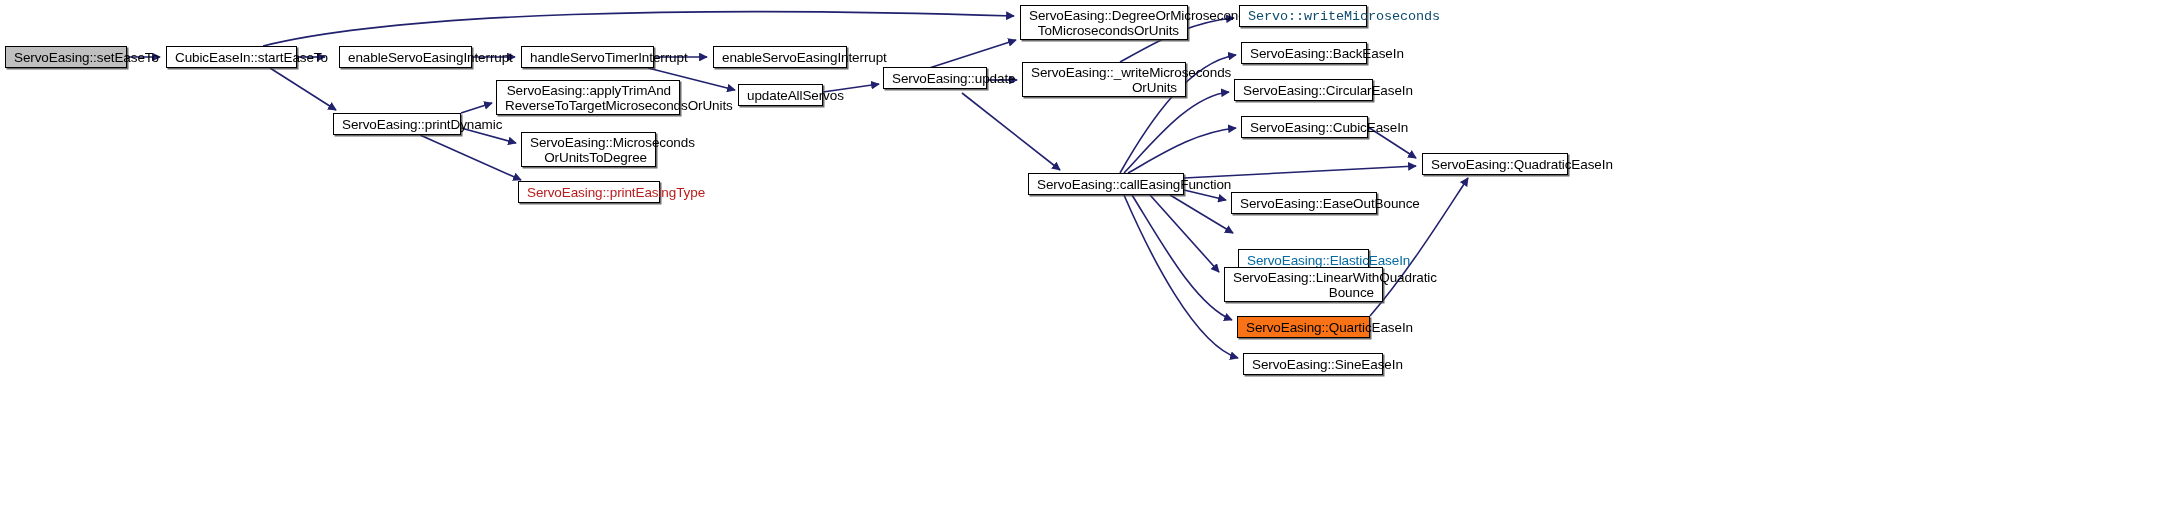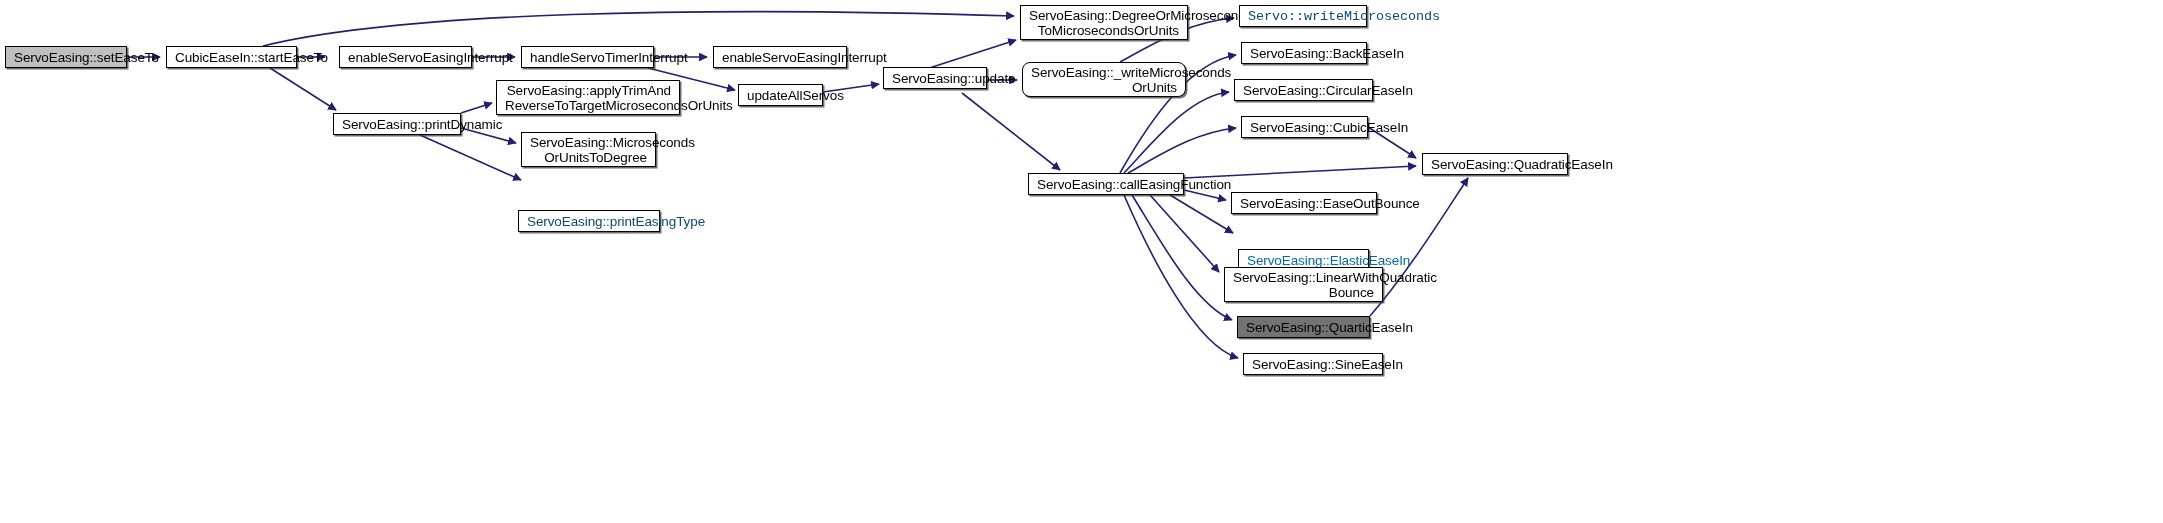--- a/index.html
+++ b/index.html
@@ -91,34 +91,34 @@
   <div id="node-layer">
       <div class="node highlight" style="left: 5px; top: 46px; width: 122px; height: 22px; border-color: rgb(0, 0, 0); color: rgb(0, 0, 0); background: rgb(191, 191, 191);"><span class="lbl">ServoEasing::setEaseTo</span></div>
       <div class="node" style="left: 166px; top: 46px; width: 131px; height: 22px; border-color: rgb(0, 0, 0); color: rgb(0, 0, 0); background: rgb(255, 255, 255);"><span class="lbl">CubicEaseIn::startEaseTo</span></div>
       <div class="node" style="left: 339px; top: 46px; width: 133px; height: 22px; border-color: rgb(0, 0, 0); color: rgb(0, 0, 0); background: rgb(255, 255, 255);"><span class="lbl">enableServoEasingInterrupt</span></div>
       <div class="node" style="left: 333px; top: 113px; width: 128px; height: 22px; border-color: rgb(0, 0, 0); color: rgb(0, 0, 0); background: rgb(255, 255, 255);"><span class="lbl">ServoEasing::printDynamic</span></div>
       <div class="node" style="left: 521px; top: 46px; width: 133px; height: 22px; border-color: rgb(0, 0, 0); color: rgb(0, 0, 0); background: rgb(255, 255, 255);"><span class="lbl">handleServoTimerInterrupt</span></div>
       <div class="node" style="left: 496px; top: 80px; width: 184px; height: 35px; border-color: rgb(0, 0, 0); color: rgb(0, 0, 0); background: rgb(255, 255, 255);"><span class="lbl">ServoEasing::applyTrimAnd
 ReverseToTargetMicrosecondsOrUnits</span></div>
       <div class="node" style="left: 521px; top: 132px; width: 135px; height: 35px; border-color: rgb(0, 0, 0); color: rgb(0, 0, 0); background: rgb(255, 255, 255);"><span class="lbl">ServoEasing::Microseconds
 OrUnitsToDegree</span></div>
-      <div class="node" style="left: 518px; top: 181px; width: 142px; height: 22px; border-color: rgb(0, 0, 0); color: #0c4a6e; background: rgb(255, 255, 255); margin-top: 29px;"><span class="lbl">ServoEasing::printEasingType</span></div>
+      <div class="node" style="left: 518px; top: 181px; width: 142px; height: 22px; border-color: rgb(0, 0, 0); color: #b91c1c; background: rgb(255, 255, 255);"><span class="lbl">ServoEasing::printEasingType</span></div>
       <div class="node" style="left: 713px; top: 46px; width: 134px; height: 22px; border-color: rgb(0, 0, 0); color: rgb(0, 0, 0); background: rgb(255, 255, 255);"><span class="lbl">enableServoEasingInterrupt</span></div>
       <div class="node" style="left: 738px; top: 84px; width: 85px; height: 22px; border-color: rgb(0, 0, 0); color: rgb(0, 0, 0); background: rgb(255, 255, 255);"><span class="lbl">updateAllServos</span></div>
       <div class="node" style="left: 883px; top: 67px; width: 104px; height: 22px; border-color: rgb(0, 0, 0); color: rgb(0, 0, 0); background: rgb(255, 255, 255);"><span class="lbl">ServoEasing::update</span></div>
       <div class="node" style="left: 1020px; top: 5px; width: 168px; height: 35px; border-color: rgb(0, 0, 0); color: rgb(0, 0, 0); background: rgb(255, 255, 255);"><span class="lbl">ServoEasing::DegreeOrMicrosecond
 ToMicrosecondsOrUnits</span></div>
-      <div class="node" style="left: 1022px; top: 62px; width: 164px; height: 35px; border-color: rgb(0, 0, 0); color: rgb(0, 0, 0); background: rgb(255, 255, 255); border-radius: 8px;"><span class="lbl">ServoEasing::_writeMicroseconds
+      <div class="node" style="left: 1022px; top: 62px; width: 164px; height: 35px; border-color: rgb(0, 0, 0); color: rgb(0, 0, 0); background: rgb(255, 255, 255);"><span class="lbl">ServoEasing::_writeMicroseconds
 OrUnits</span></div>
       <div class="node" style="left: 1028px; top: 173px; width: 156px; height: 22px; border-color: rgb(0, 0, 0); color: rgb(0, 0, 0); background: rgb(255, 255, 255);"><span class="lbl">ServoEasing::callEasingFunction</span></div>
       <div class="node" style="left: 1239px; top: 5px; width: 128px; height: 22px; border-color: rgb(0, 0, 0); color: #0c4a6e; background: rgb(255, 255, 255); font-family: Liberation Mono, monospace;"><span class="lbl">Servo::writeMicroseconds</span></div>
       <div class="node" style="left: 1241px; top: 42px; width: 126px; height: 22px; border-color: rgb(0, 0, 0); color: rgb(0, 0, 0); background: rgb(255, 255, 255);"><span class="lbl">ServoEasing::BackEaseIn</span></div>
       <div class="node" style="left: 1234px; top: 79px; width: 139px; height: 22px; border-color: rgb(0, 0, 0); color: rgb(0, 0, 0); background: rgb(255, 255, 255);"><span class="lbl">ServoEasing::CircularEaseIn</span></div>
       <div class="node" style="left: 1241px; top: 116px; width: 127px; height: 22px; border-color: rgb(0, 0, 0); color: rgb(0, 0, 0); background: rgb(255, 255, 255);"><span class="lbl">ServoEasing::CubicEaseIn</span></div>
       <div class="node" style="left: 1231px; top: 192px; width: 146px; height: 22px; border-color: rgb(0, 0, 0); color: rgb(0, 0, 0); background: rgb(255, 255, 255);"><span class="lbl">ServoEasing::EaseOutBounce</span></div>
       <div class="node" style="left: 1238px; top: 229px; width: 131px; height: 22px; border-color: rgb(0, 0, 0); color: #0369a1; background: rgb(255, 255, 255); margin-top: 20px;"><span class="lbl">ServoEasing::ElasticEaseIn</span></div>
       <div class="node" style="left: 1224px; top: 267px; width: 159px; height: 35px; border-color: rgb(0, 0, 0); color: rgb(0, 0, 0); background: rgb(255, 255, 255);"><span class="lbl">ServoEasing::LinearWithQuadratic
 Bounce</span></div>
-      <div class="node" style="left: 1237px; top: 316px; width: 133px; height: 22px; border-color: rgb(0, 0, 0); color: rgb(0, 0, 0); background: #737373;"><span class="lbl">ServoEasing::QuarticEaseIn</span></div>
+      <div class="node" style="left: 1237px; top: 316px; width: 133px; height: 22px; border-color: rgb(0, 0, 0); color: rgb(0, 0, 0); background: #f97316;"><span class="lbl">ServoEasing::QuarticEaseIn</span></div>
       <div class="node" style="left: 1243px; top: 353px; width: 140px; height: 22px; border-color: rgb(0, 0, 0); color: rgb(0, 0, 0); background: rgb(255, 255, 255);"><span class="lbl">ServoEasing::SineEaseIn</span></div>
       <div class="node" style="left: 1422px; top: 153px; width: 146px; height: 22px; border-color: rgb(0, 0, 0); color: rgb(0, 0, 0); background: rgb(255, 255, 255);"><span class="lbl">ServoEasing::QuadraticEaseIn</span></div>
     </div>
 </div>
 
 </body></html>

